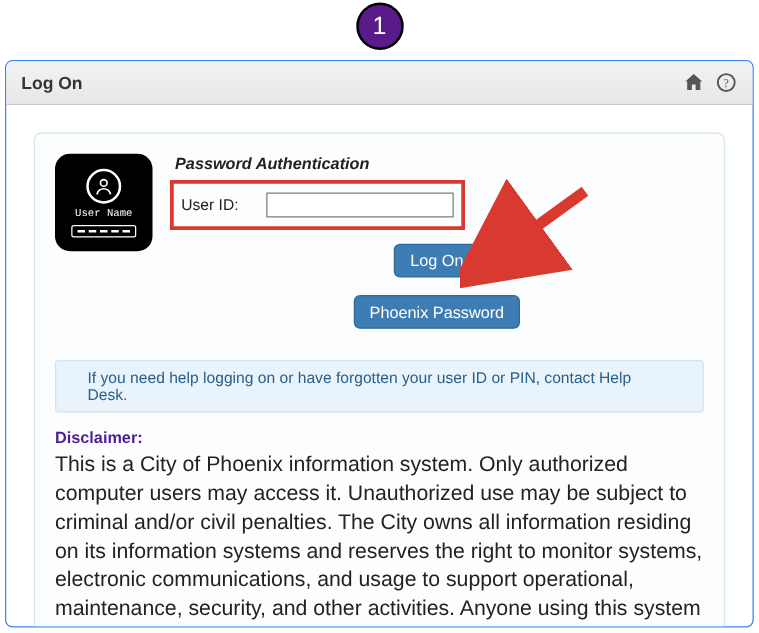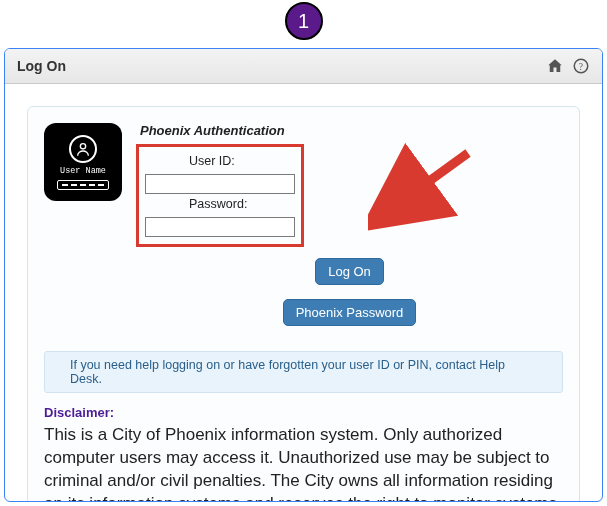--- a/index.html
+++ b/index.html
@@ -125,21 +125,20 @@
   .highlight-box {
     border: 3px solid #d83a2f;
     padding: 4px 6px;
     display: inline-block;
   }
   .form-row {
     display: flex;
     align-items: center;
     gap: 6px;
     margin: 3px 0;
-    flex-direction: column;
   }
   .form-row label {
     width: 62px;
     font-size: 12.5px;
     color: #222;
   }
   .form-row input {
     width: 150px;
     height: 20px;
     border: 1px solid #7a7a7a;
@@ -233,30 +232,26 @@
             <svg width="16" height="16" viewBox="0 0 24 24">
                 <circle cx="12" cy="8" r="4" fill="none" stroke="#fff" stroke-width="2"></circle>
                 <path d="M4 22c0-4 4-7 8-7s8 3 8 7" fill="none" stroke="#fff" stroke-width="2"></path>
               </svg>
           </div>
           <div class="tile-label">User Name</div>
           <div class="tile-dash"></div>
         </div>
 
         <div class="auth-form-wrap">
-          <div class="auth-heading">Phoenix Authentication</div>
+          <div class="auth-heading">Password Authentication</div>
           <div class="highlight-box">
             <div class="form-row">
               <label>User ID:</label>
               <input type="text" value="" style="">
             </div>
-            <div class="form-row">
-              <label>Password:</label>
-              <input type="password" value="" style="">
-            </div>
           </div>
           <div class="btn-row">
             <button class="btn">Log On</button>
           </div>
           <div class="btn-row">
             <button class="btn">Phoenix Password</button>
           </div>
         </div>
       </div>
 

